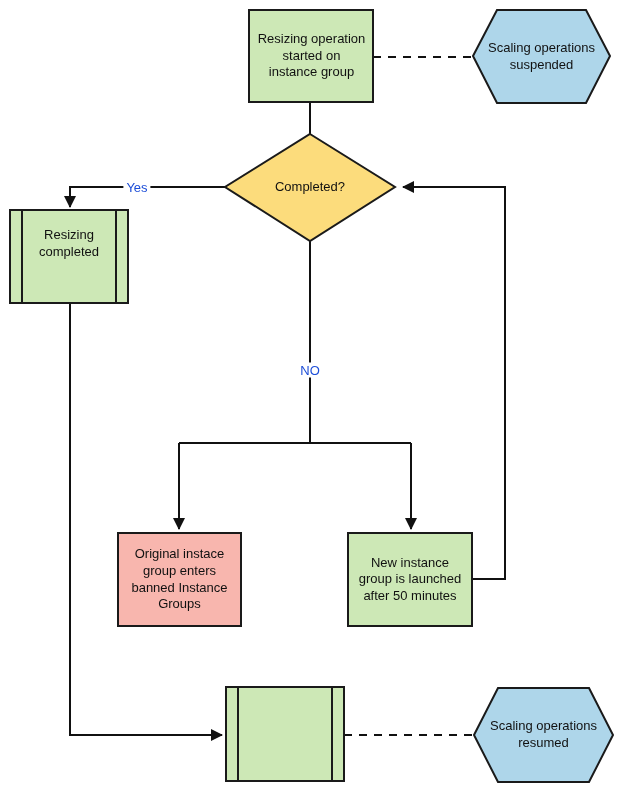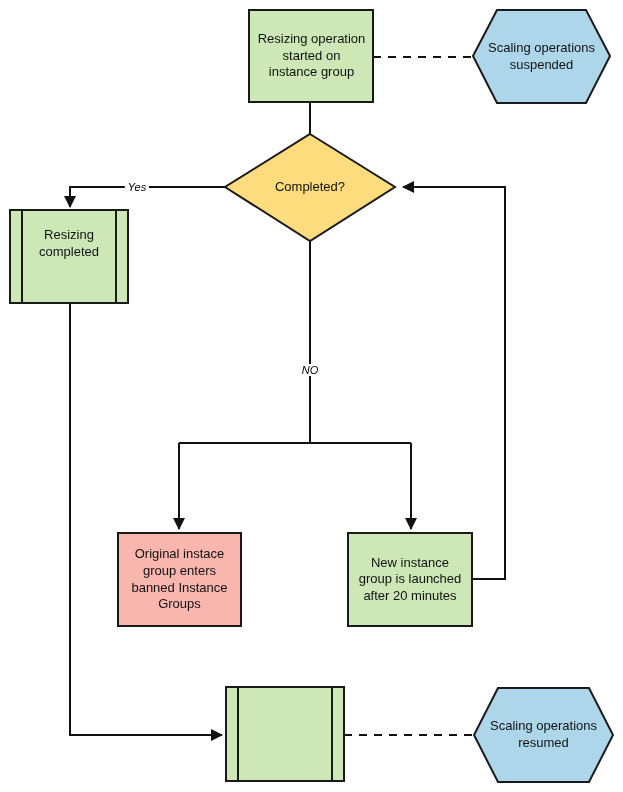--- a/index.html
+++ b/index.html
@@ -49,23 +49,22 @@
     line-height: 1.28;
     color: #111111;
     pointer-events: none;
   }
   .edge-label {
     position: absolute;
     z-index: 3;
     transform: translate(-50%, -50%);
     background: #ffffff;
     padding: 0 3px;
-    font-size: 11px;
-    color: #000000;
-    font-style: italic;
+    font-size: 13px;
+    color: #1d4ed8;
   }
 </style>
 </head>
 <body>
 
 <div class="canvas">
 
   <svg class="layer" width="623" height="792" viewBox="0 0 623 792">
     <defs>
       <marker id="arrowhead" markerUnits="userSpaceOnUse" markerWidth="14" markerHeight="14" viewBox="0 0 14 14" refX="12" refY="7" orient="auto">
@@ -116,21 +115,21 @@
   <div class="label" style="left:10px; top:210px; width:118px; height:67px;">Resizing
 completed</div>
 
   <div class="label" style="left:118px; top:533px; width:123px; height:93px;">Original instace
 group enters
 banned Instance
 Groups</div>
 
   <div class="label" style="left:348px; top:533px; width:124px; height:93px;">New instance
 group is launched
-after 20 minutes</div>
+after 50 minutes</div>
 
 
   <div class="label" style="left:474px; top:688px; width:139px; height:94px;">Scaling operations
 resumed</div>
 
   <span class="edge-label" style="left:137px; top:187px;">Yes</span>
 
   <span class="edge-label" style="left:310px; top:370px;">NO</span>
 
 </div>

